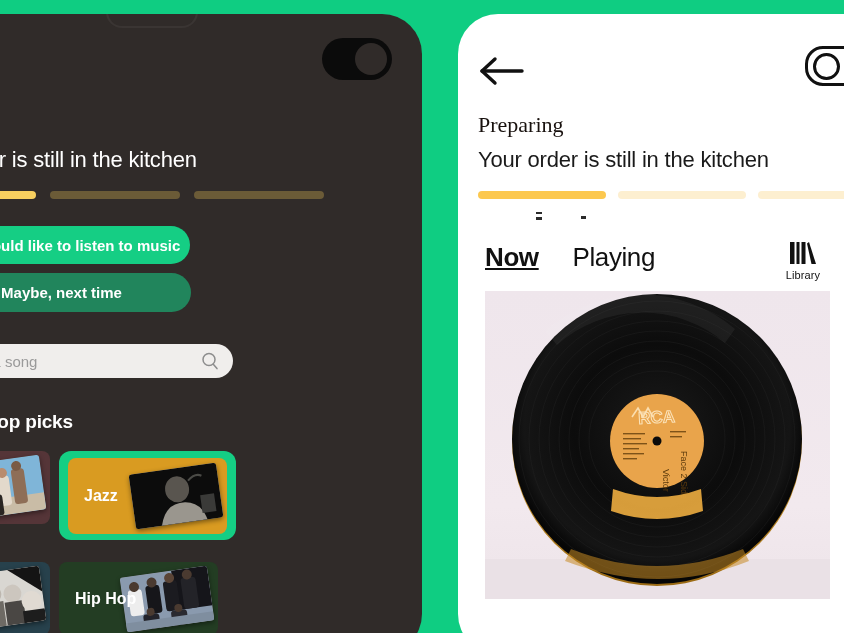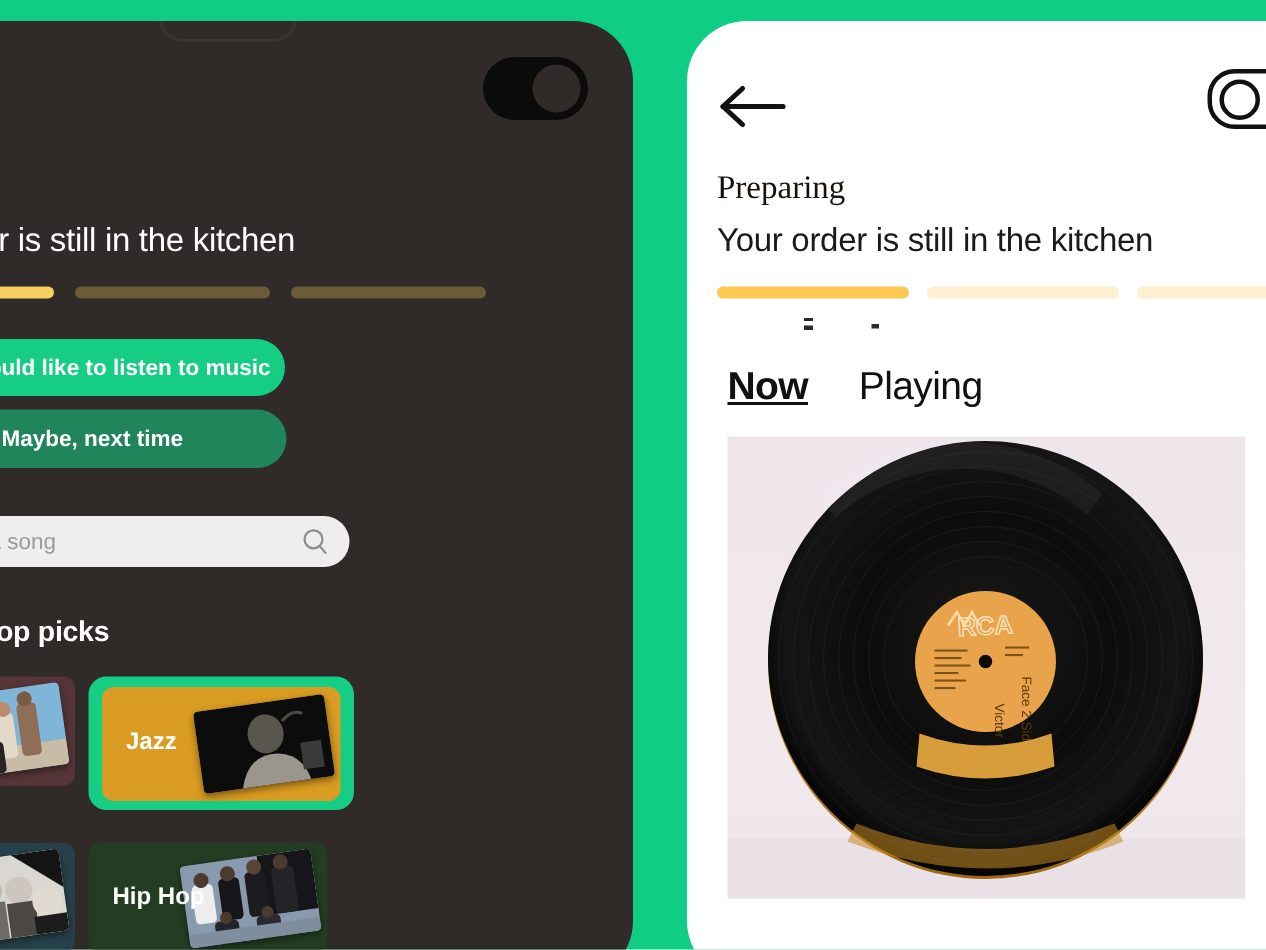--- a/index.html
+++ b/index.html
@@ -301,20 +301,31 @@
       <div class="ghost-marks">
         <i class="gm1"></i>
           <i class="gm2"></i>
           <i class="gm3"></i>
       </div>
 
       <div class="nowplaying">
         <b>Now</b><span> Playing</span>
       </div>
 
+      <div class="library">
+        <div class="lib-ico">
+          <svg viewBox="0 0 26 22" width="26" height="22" aria-hidden="true">
+            <rect x="0" y="0" width="4.5" height="22" fill="#111"></rect>
+            <rect x="6.5" y="0" width="3" height="22" fill="#111"></rect>
+            <rect x="11.5" y="0" width="4" height="22" fill="#111"></rect>
+            <path d="M19 0 L26 22 L21.5 22 L17 1.5 z" fill="#111"></path>
+          </svg>
+        </div>
+        <div class="lib-label">Library</div>
+      </div>
 
       <div class="album">
         <svg viewBox="0 0 345 308" width="345" height="308" preserveAspectRatio="none" aria-hidden="true">
           <defs>
             <radialGradient id="vin" cx="50%" cy="46%" r="52%">
               <stop offset="0%" stop-color="#1b1b1b"></stop>
               <stop offset="55%" stop-color="#0c0c0c"></stop>
               <stop offset="88%" stop-color="#151515"></stop>
               <stop offset="100%" stop-color="#060606"></stop>
             </radialGradient>

